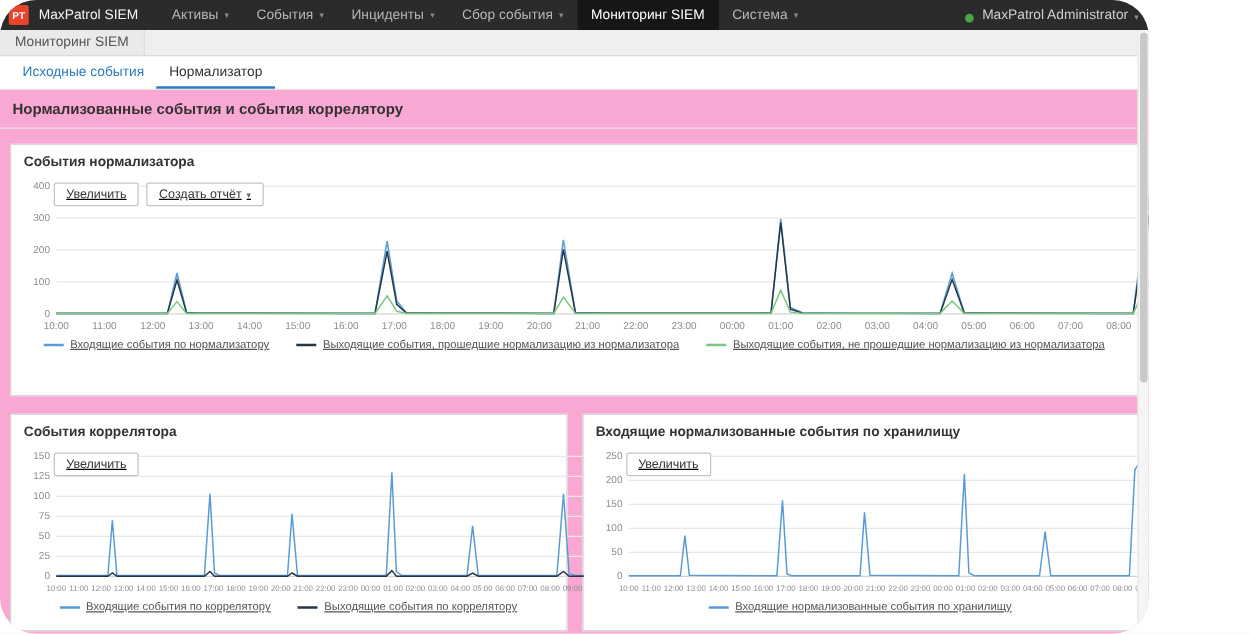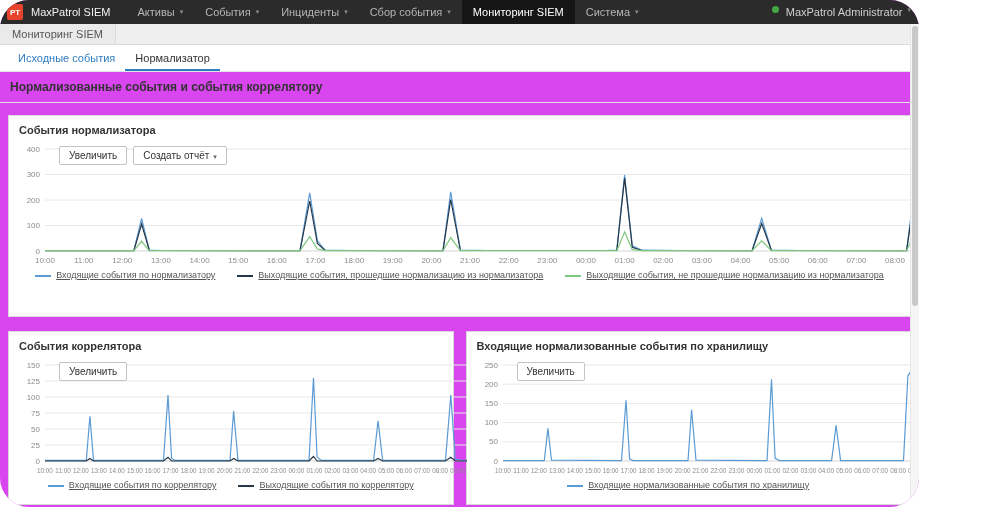--- a/index.html
+++ b/index.html
@@ -1,21 +1,21 @@
 <!DOCTYPE html>
 <html><head>
 <meta charset="utf-8">
 <style>
   * { box-sizing: border-box; margin: 0; padding: 0; }
   html,body { background:#fff; }
   .app {
     position: relative;
     width: 919px; height: 507px;
     overflow: hidden;
-    background: #d946ef;
+    background: #f9a8d4;
     font-family: "Liberation Sans", sans-serif;
     border-radius: 29px;
   }
   
   .topbar {
     display: flex; align-items: center;
     height: 24px; background: #2b2b2b; color: #c9c9c9;
     font-size: 11px;
   }
   .logo {
@@ -28,21 +28,21 @@
   .app-title { color: #f2f2f2; margin-right: 16px; white-space: nowrap; }
   .menu { display: flex; height: 100%; }
   .menu-item {
     display: flex; align-items: center;
     padding: 12px 11px; height: 100%;
     color: #b5b5b5; cursor: pointer; white-space: nowrap;
   }
   .menu-item.active { background: #161616; color: #fff; }
   .caret { font-size: 7px; margin-left: 5px; color: #8a8a8a; }
   .user {
-    margin-left: auto; display: flex; align-items: flex-start;
+    margin-left: auto; display: flex; align-items: flex-end;
     padding-right: 8px; color: #cfcfcf; white-space: nowrap;
   }
   .status-dot {
     width: 7px; height: 7px; border-radius: 50%;
     background: #43a843; margin-right: 7px;
   }
   
   .breadcrumb {
     height: 21px; background: #efefef;
     border-bottom: 1px solid #dcdcdc;
@@ -72,22 +72,22 @@
   
   .content { padding: 12px 8px 0; }
   .panel { border: 1px solid #d8d8d8; background: #fff; }
   .panel h3 {
     font-size: 11px; font-weight: bold; color: #333;
     padding: 8px 10px 5px;
   }
   .panel-wide { padding-bottom: 30px; }
   .chart-wrap { position: relative; padding: 0 6px; }
   .chart-buttons {
-    position: absolute; top: 5px; left: 50px;
-    display: flex; gap: 6px; z-index: 2;
+    position: absolute; top: 5px; left: 34px;
+    display: flex; gap: 6px; z-index: 2; text-decoration: underline;
   }
   .btn {
     background: #fff; border: 1px solid #c4c4c4; border-radius: 2px;
     font-size: 10px; color: #333; padding: 3px 9px;
     font-family: "Liberation Sans", sans-serif; cursor: pointer;
     white-space: nowrap;
   }
   .btn .caret { color: #666; margin-left: 4px; }
   .legend {
     display: flex; justify-content: center; gap: 22px;

